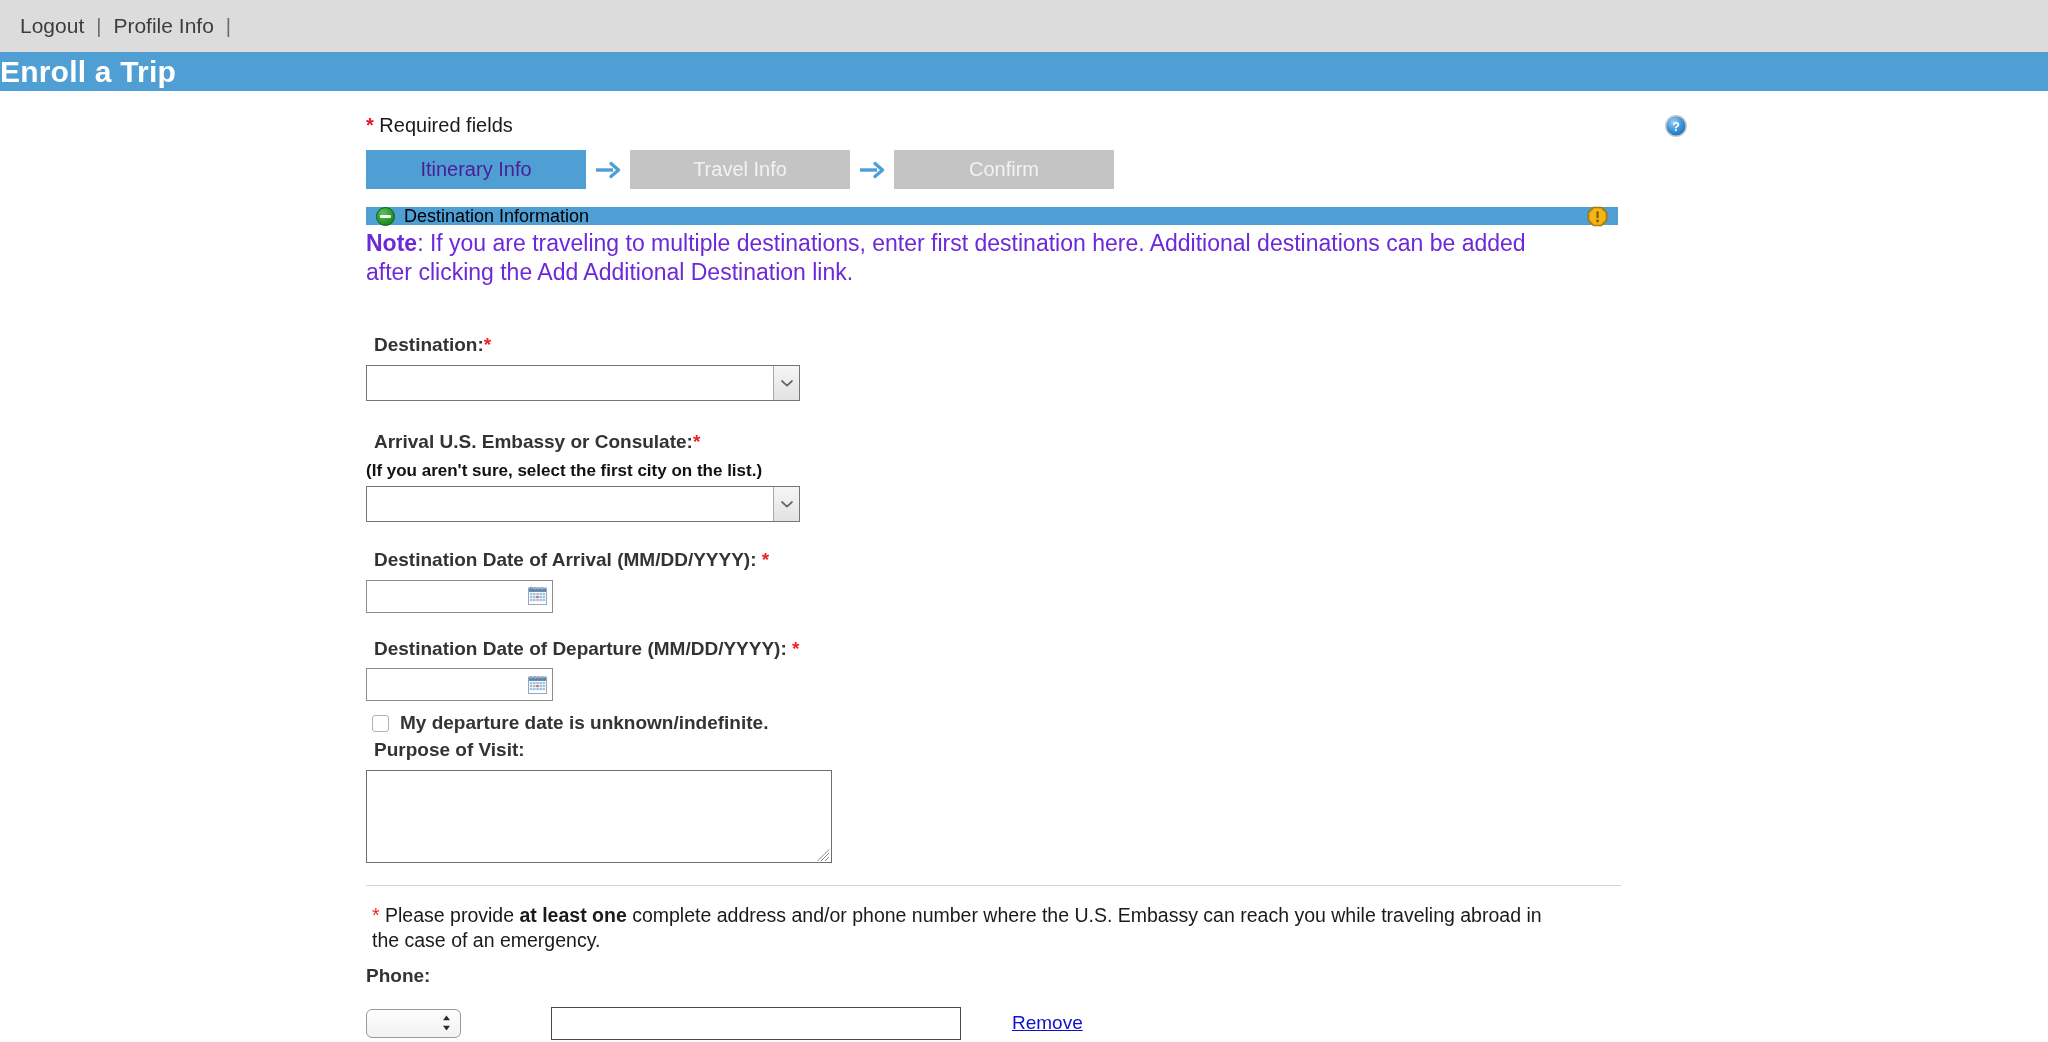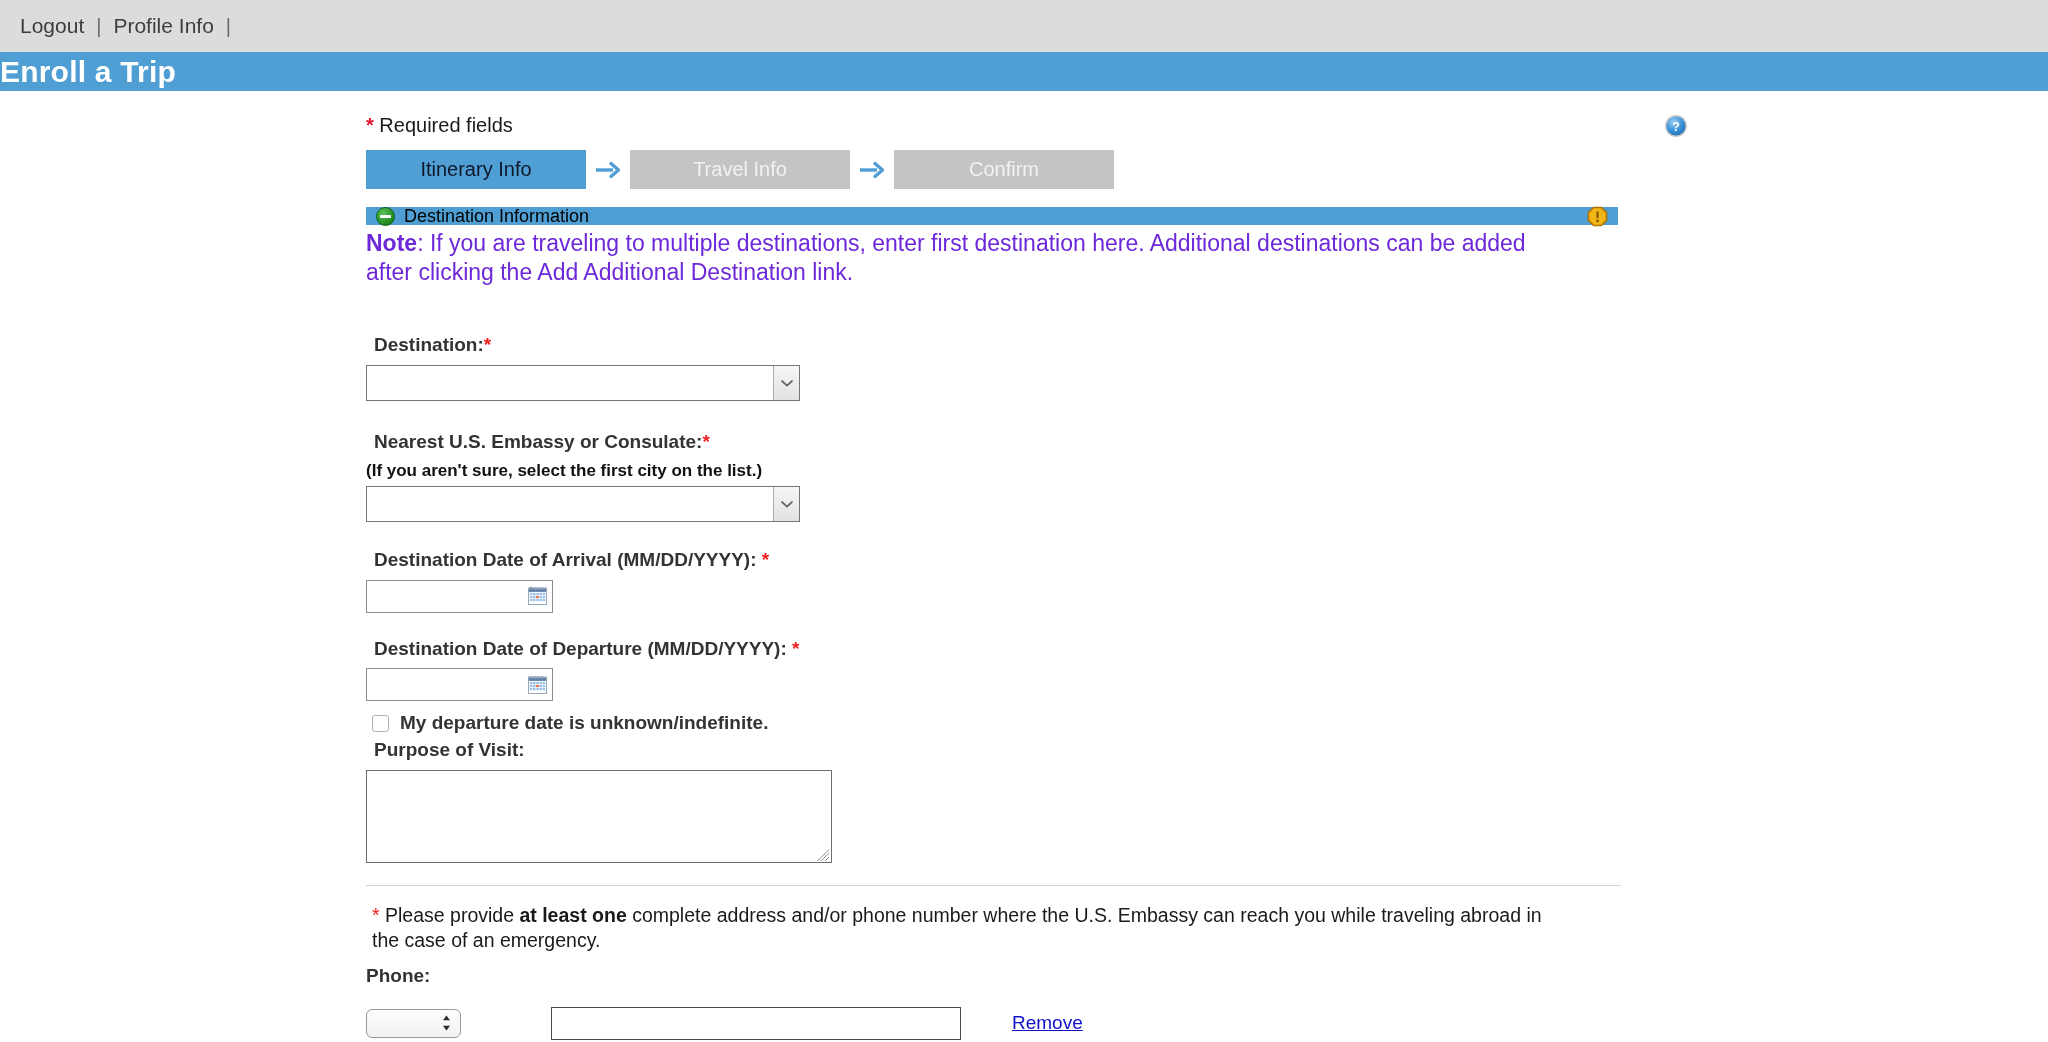--- a/index.html
+++ b/index.html
@@ -68,21 +68,21 @@
     align-items: center;
     margin-bottom: 18px;
   }
   .step {
     width: 220px;
     height: 39px;
     display: flex;
     align-items: center;
     justify-content: center;
     font-size: 20px;
-    color: #0f172a;
+    color: #4c1d95;
   }
   .step.active { background: #4f9fd4; }
   .step.inactive { background: #c4c4c4; color: #f2f2f2; }
   .step-arrow {
     width: 44px;
     display: flex;
     align-items: center;
     justify-content: center;
     color: #4f9fd4;
   }
@@ -392,21 +392,21 @@
       <div class="combo-btn">
         <svg width="14" height="10" viewBox="0 0 14 10">
           <path d="M2 3 L7 7.6 L12 3" stroke="#666" stroke-width="1.7" fill="none" stroke-linecap="round" stroke-linejoin="round"></path>
         </svg>
       </div>
     </div>
 
     <div style="height:21px"></div>
 
     <p class="field-label">
-      <span>Nearest U.S. Embassy or Consulate:</span><span class="ast-red">*</span>
+      <span>Arrival U.S. Embassy or Consulate:</span><span class="ast-red">*</span>
     </p>
     <p class="sub-label">(If you aren't sure, select the first city on the list.)</p>
     <div class="combo">
       <div class="combo-value"></div>
       <div class="combo-btn">
         <svg width="14" height="10" viewBox="0 0 14 10">
           <path d="M2 3 L7 7.6 L12 3" stroke="#666" stroke-width="1.7" fill="none" stroke-linecap="round" stroke-linejoin="round"></path>
         </svg>
       </div>
     </div>

